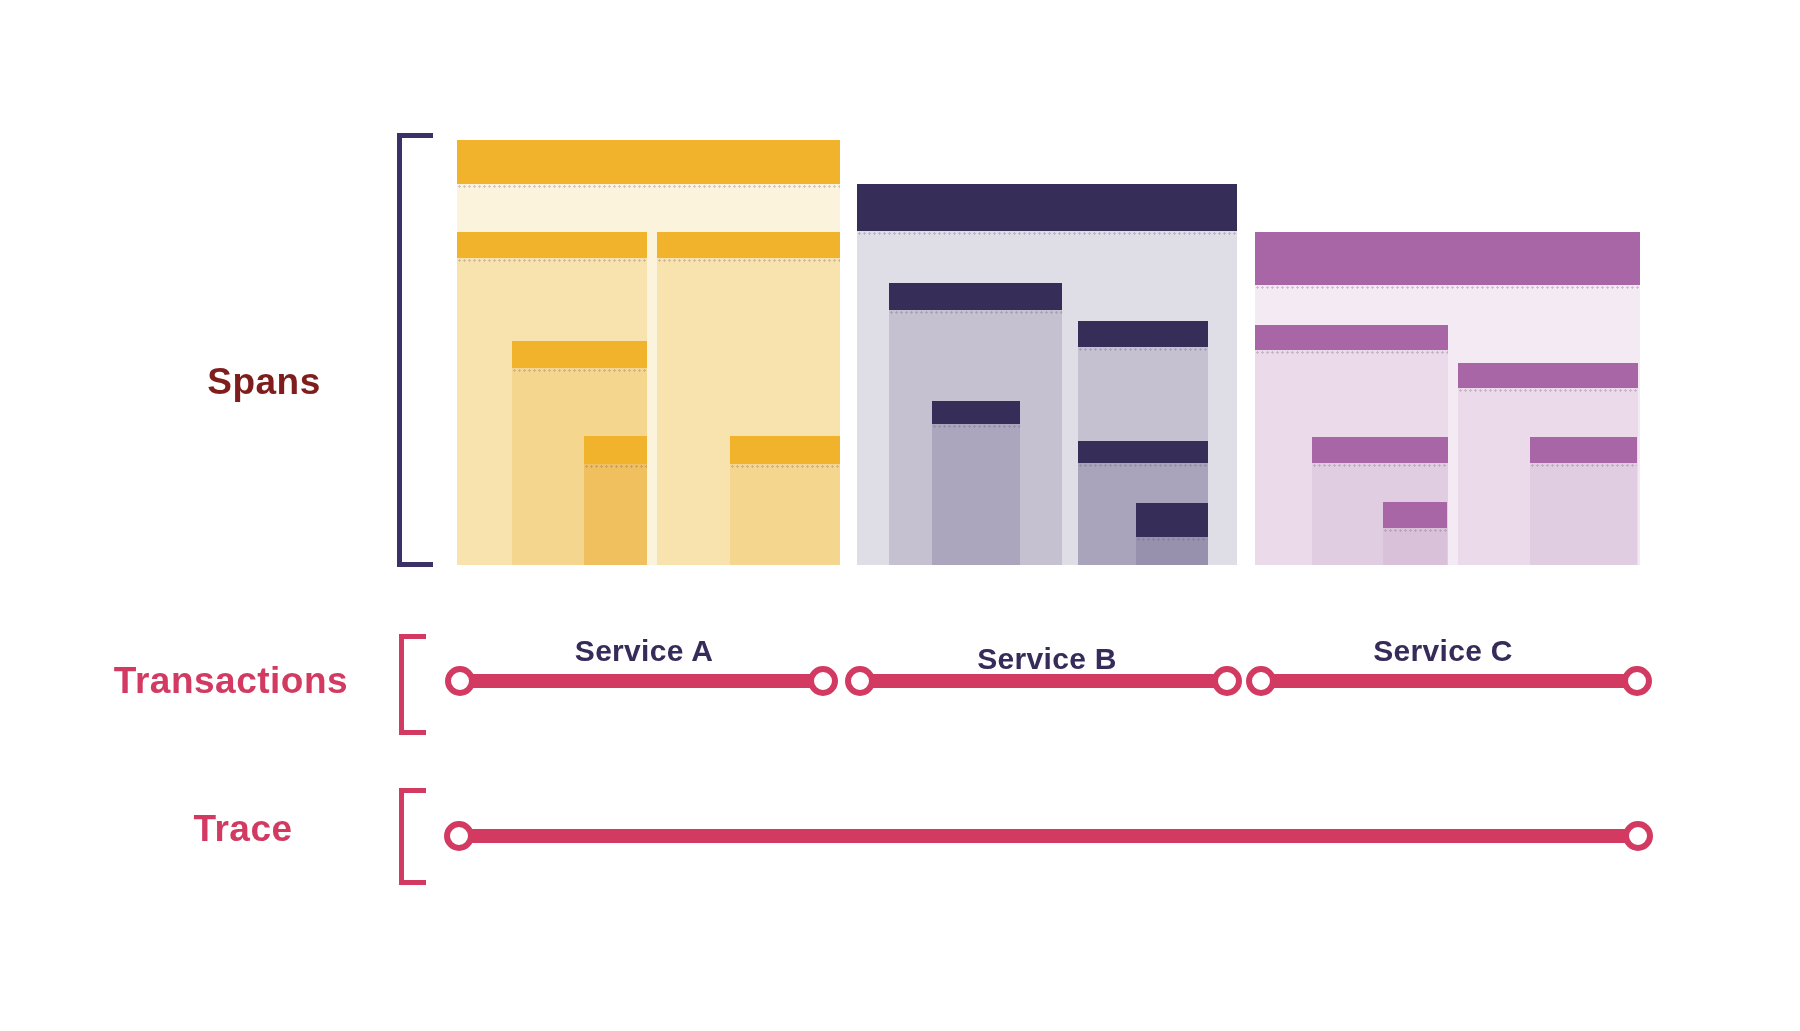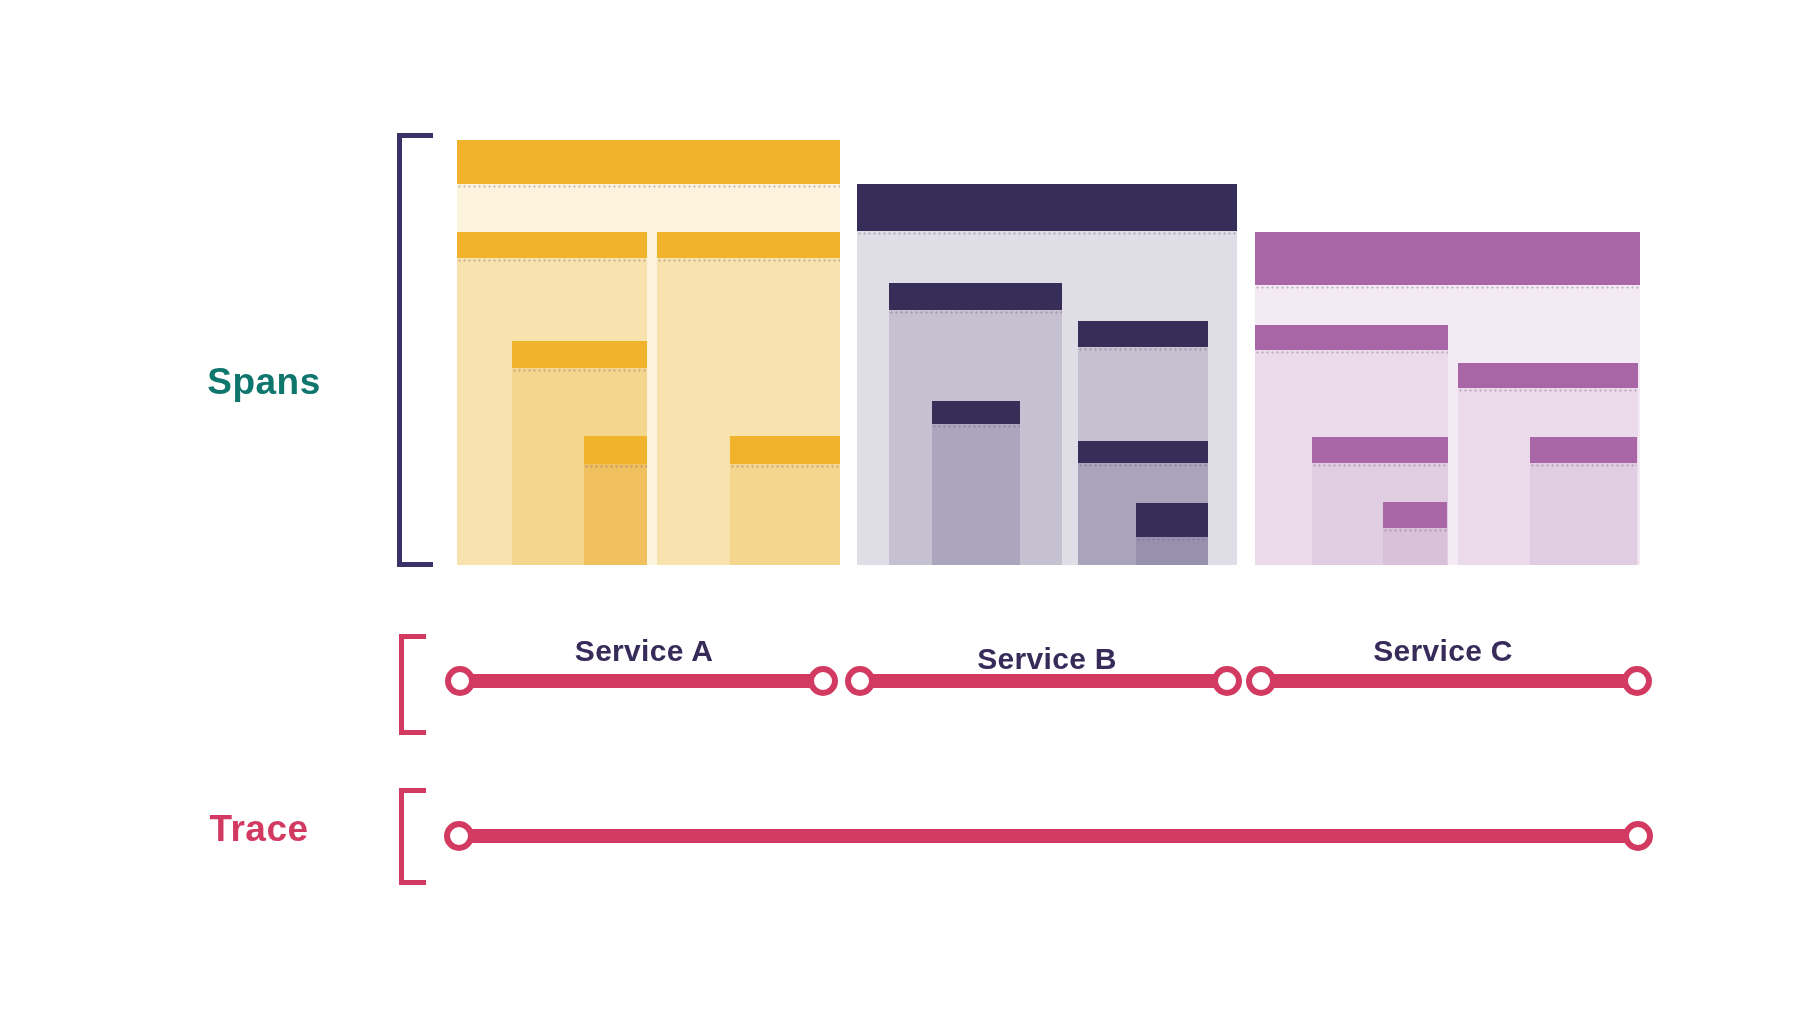--- a/index.html
+++ b/index.html
@@ -12,25 +12,25 @@
   }
   
   .row-label{
     position:absolute;
     transform:translate(-50%,-50%);
     font-weight:bold;
     font-size:37px;
     letter-spacing:.5px;
     white-space:nowrap;
   }
-  .row-label.purple{color:#0f766e;}
+  .row-label.purple{color:#7f1d1d;}
   .row-label.crimson{color:#D23A62;}
   #spans-label{left:264px;top:382px;}
   #transactions-label{left:231px;top:681px;}
-  #trace-label{left:259px;top:829px;}
+  #trace-label{left:243px;top:829px;}
 
   
   .bracket{
     position:absolute;
     border-left:5px solid;
     border-top:5px solid;
     border-bottom:5px solid;
     background:transparent;
   }
   #spans-bracket{left:397px;top:133px;width:31px;height:424px;border-color:#3C3167;}
@@ -79,20 +79,21 @@
     background:#ffffff;
     z-index:3;
   }
 </style>
 </head>
 <body>
 
 <div class="canvas">
 
   <div class="row-label purple" id="spans-label">Spans</div>
+  <div class="row-label crimson" id="transactions-label">Transactions</div>
   <div class="row-label crimson" id="trace-label">Trace</div>
 
   <div class="bracket" id="spans-bracket"></div>
   <div class="bracket" id="transactions-bracket"></div>
   <div class="bracket" id="trace-bracket"></div>
 
   <div id="spans-layer">
       <div class="rect fill fill" style="left: 457px; top: 184px; width: 383px; height: 381px; background: rgb(252, 243, 220);"></div>
       <div class="rect bar" style="left: 457px; top: 140px; width: 383px; height: 44px; background: rgb(240, 179, 43);"></div>
       <div class="rect fill fill" style="left: 457px; top: 258px; width: 190px; height: 307px; background: rgb(248, 227, 175);"></div>

